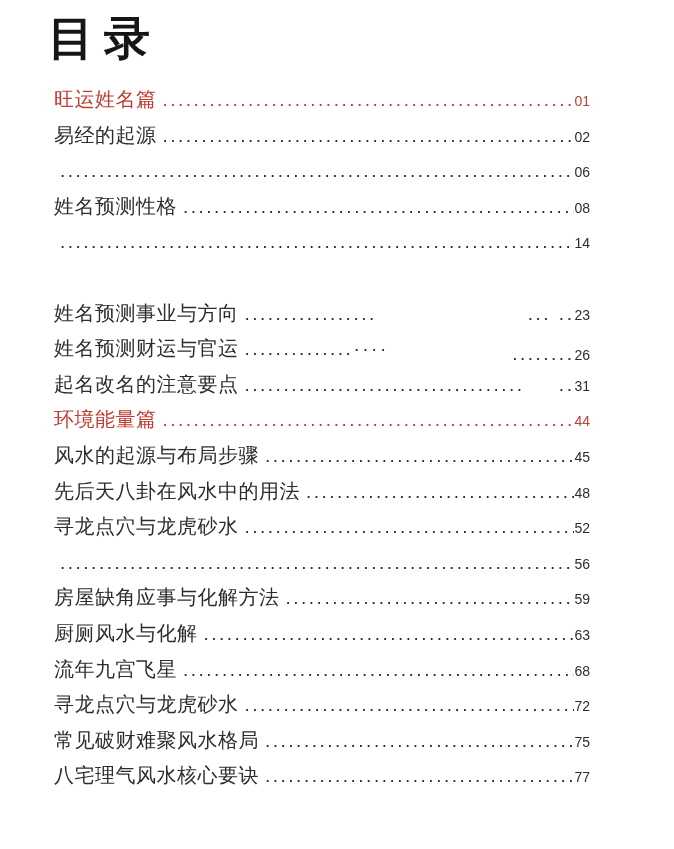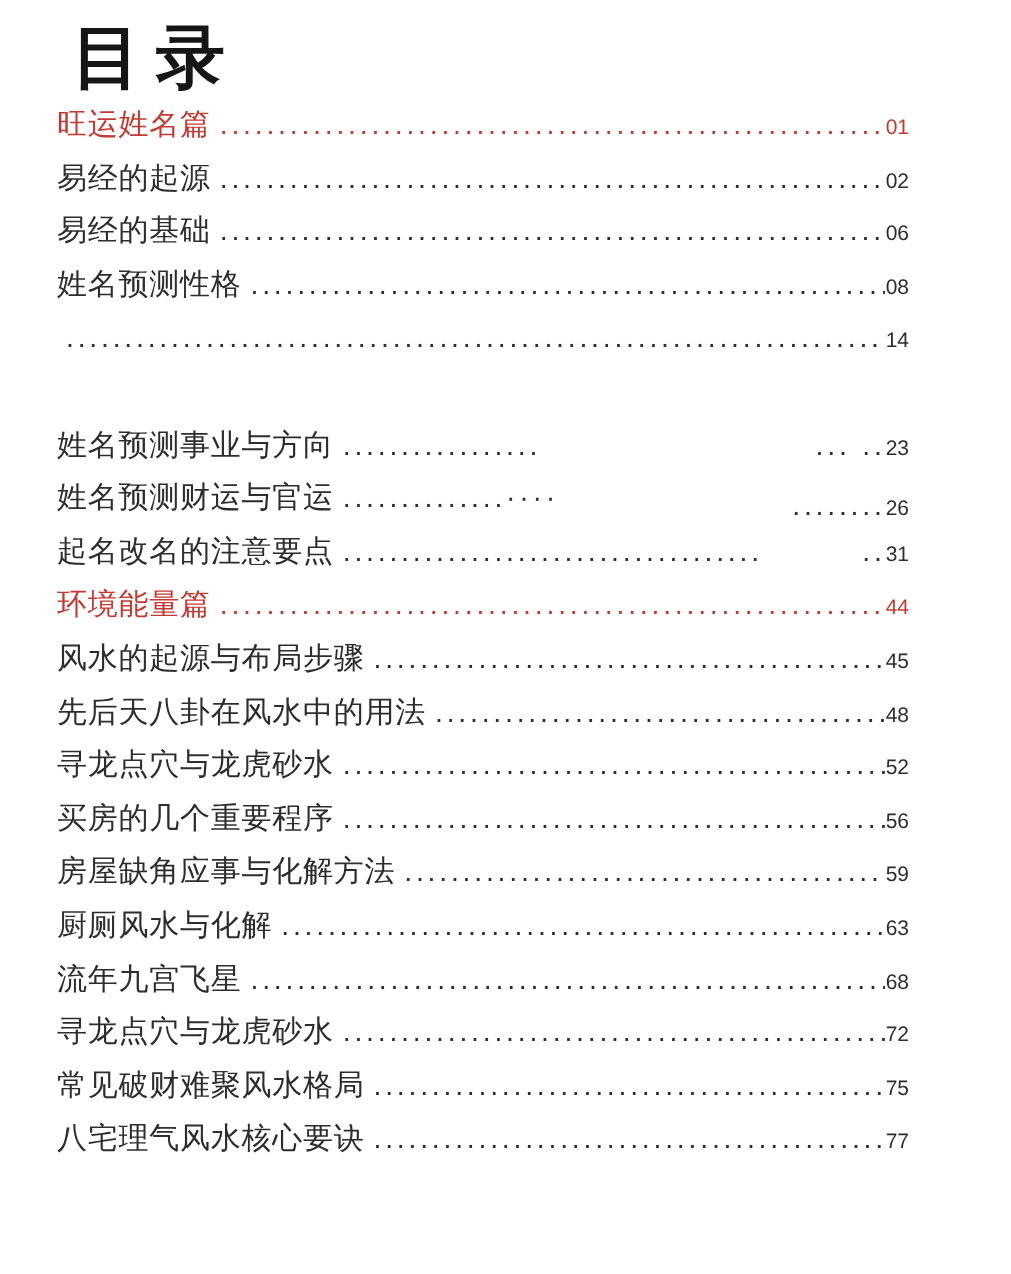--- a/index.html
+++ b/index.html
@@ -10,21 +10,21 @@
   }
   .page{
     box-sizing:border-box;width:674px;height:849px;
     padding:0 68px 0 38px;background:#fff;
   }
   .toc-title{
     margin:10px 0 0 0;height:56px;line-height:56px;
     text-align:left;font-size:46px;font-weight:bold;color:#161616;
     letter-spacing:10px;text-indent:10px;white-space:nowrap;
   }
-  .rows{margin:0;}
+  .rows{margin:16px;}
   .row{
     display:flex;align-items:baseline;height:35.6px;line-height:35.6px;
     font-size:20px;color:var(--ink,#2d2d2d);white-space:nowrap;overflow:hidden;
   }
   .row.section{color:var(--red,#c23a32);}
   .row .label{flex:none;letter-spacing:0.5px;}
   .row .dots{
     flex:1 1 auto;overflow:hidden;margin-left:6px;
     letter-spacing:2.5px;font-size:19px;
   }
@@ -46,21 +46,20 @@
         <span class="label">旺运姓名篇</span>
         <span class="dots">..........................................................................................................................................................</span>
         <span class="pagenum">01</span>
       </div>
       <div class="row">
         <span class="label">易经的起源</span>
         <span class="dots">..........................................................................................................................................................</span>
         <span class="pagenum">02</span>
       </div>
       <div class="row">
-        <span class="label">易经的基础</span>
         <span class="dots">..........................................................................................................................................................</span>
         <span class="pagenum">06</span>
       </div>
       <div class="row">
         <span class="label">姓名预测性格</span>
         <span class="dots">..........................................................................................................................................................</span>
         <span class="pagenum">08</span>
       </div>
       <div class="row">
         <span class="dots">..........................................................................................................................................................</span>
@@ -102,21 +101,20 @@
         <span class="label">先后天八卦在风水中的用法</span>
         <span class="dots">..........................................................................................................................................................</span>
         <span class="pagenum">48</span>
       </div>
       <div class="row">
         <span class="label">寻龙点穴与龙虎砂水</span>
         <span class="dots">..........................................................................................................................................................</span>
         <span class="pagenum">52</span>
       </div>
       <div class="row">
-        <span class="label">买房的几个重要程序</span>
         <span class="dots">..........................................................................................................................................................</span>
         <span class="pagenum">56</span>
       </div>
       <div class="row">
         <span class="label">房屋缺角应事与化解方法</span>
         <span class="dots">..........................................................................................................................................................</span>
         <span class="pagenum">59</span>
       </div>
       <div class="row">
         <span class="label">厨厕风水与化解</span>

